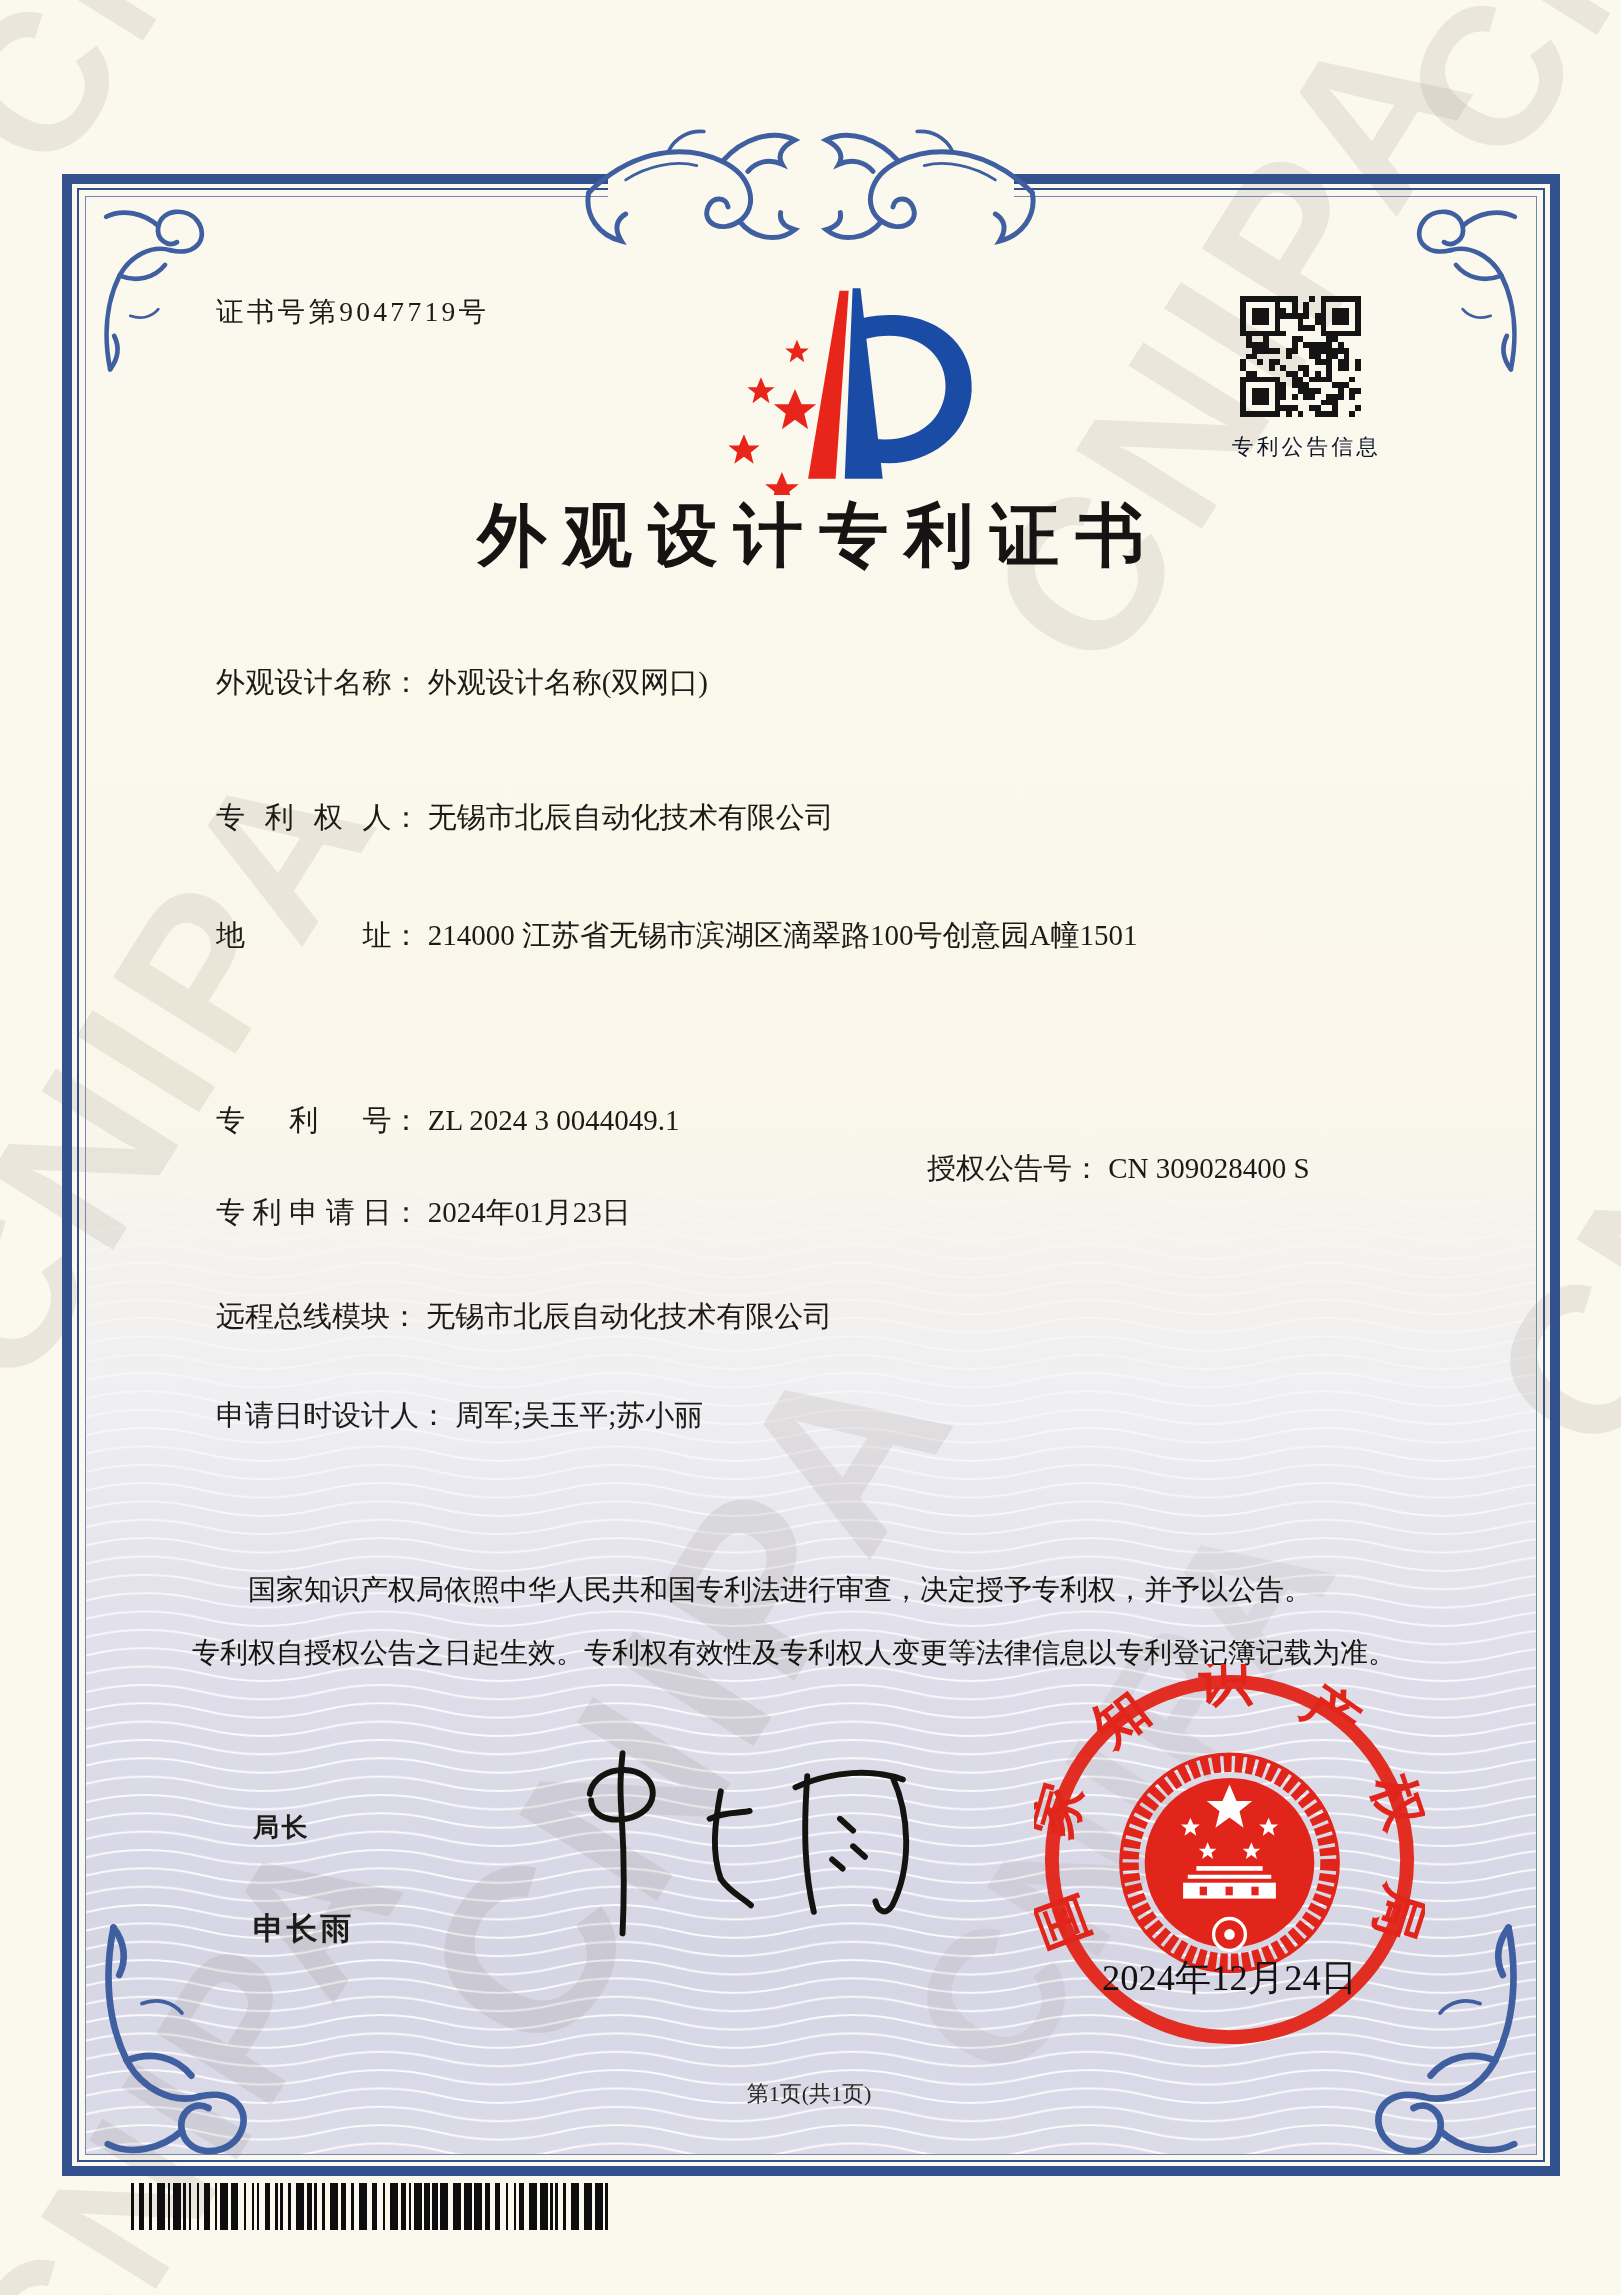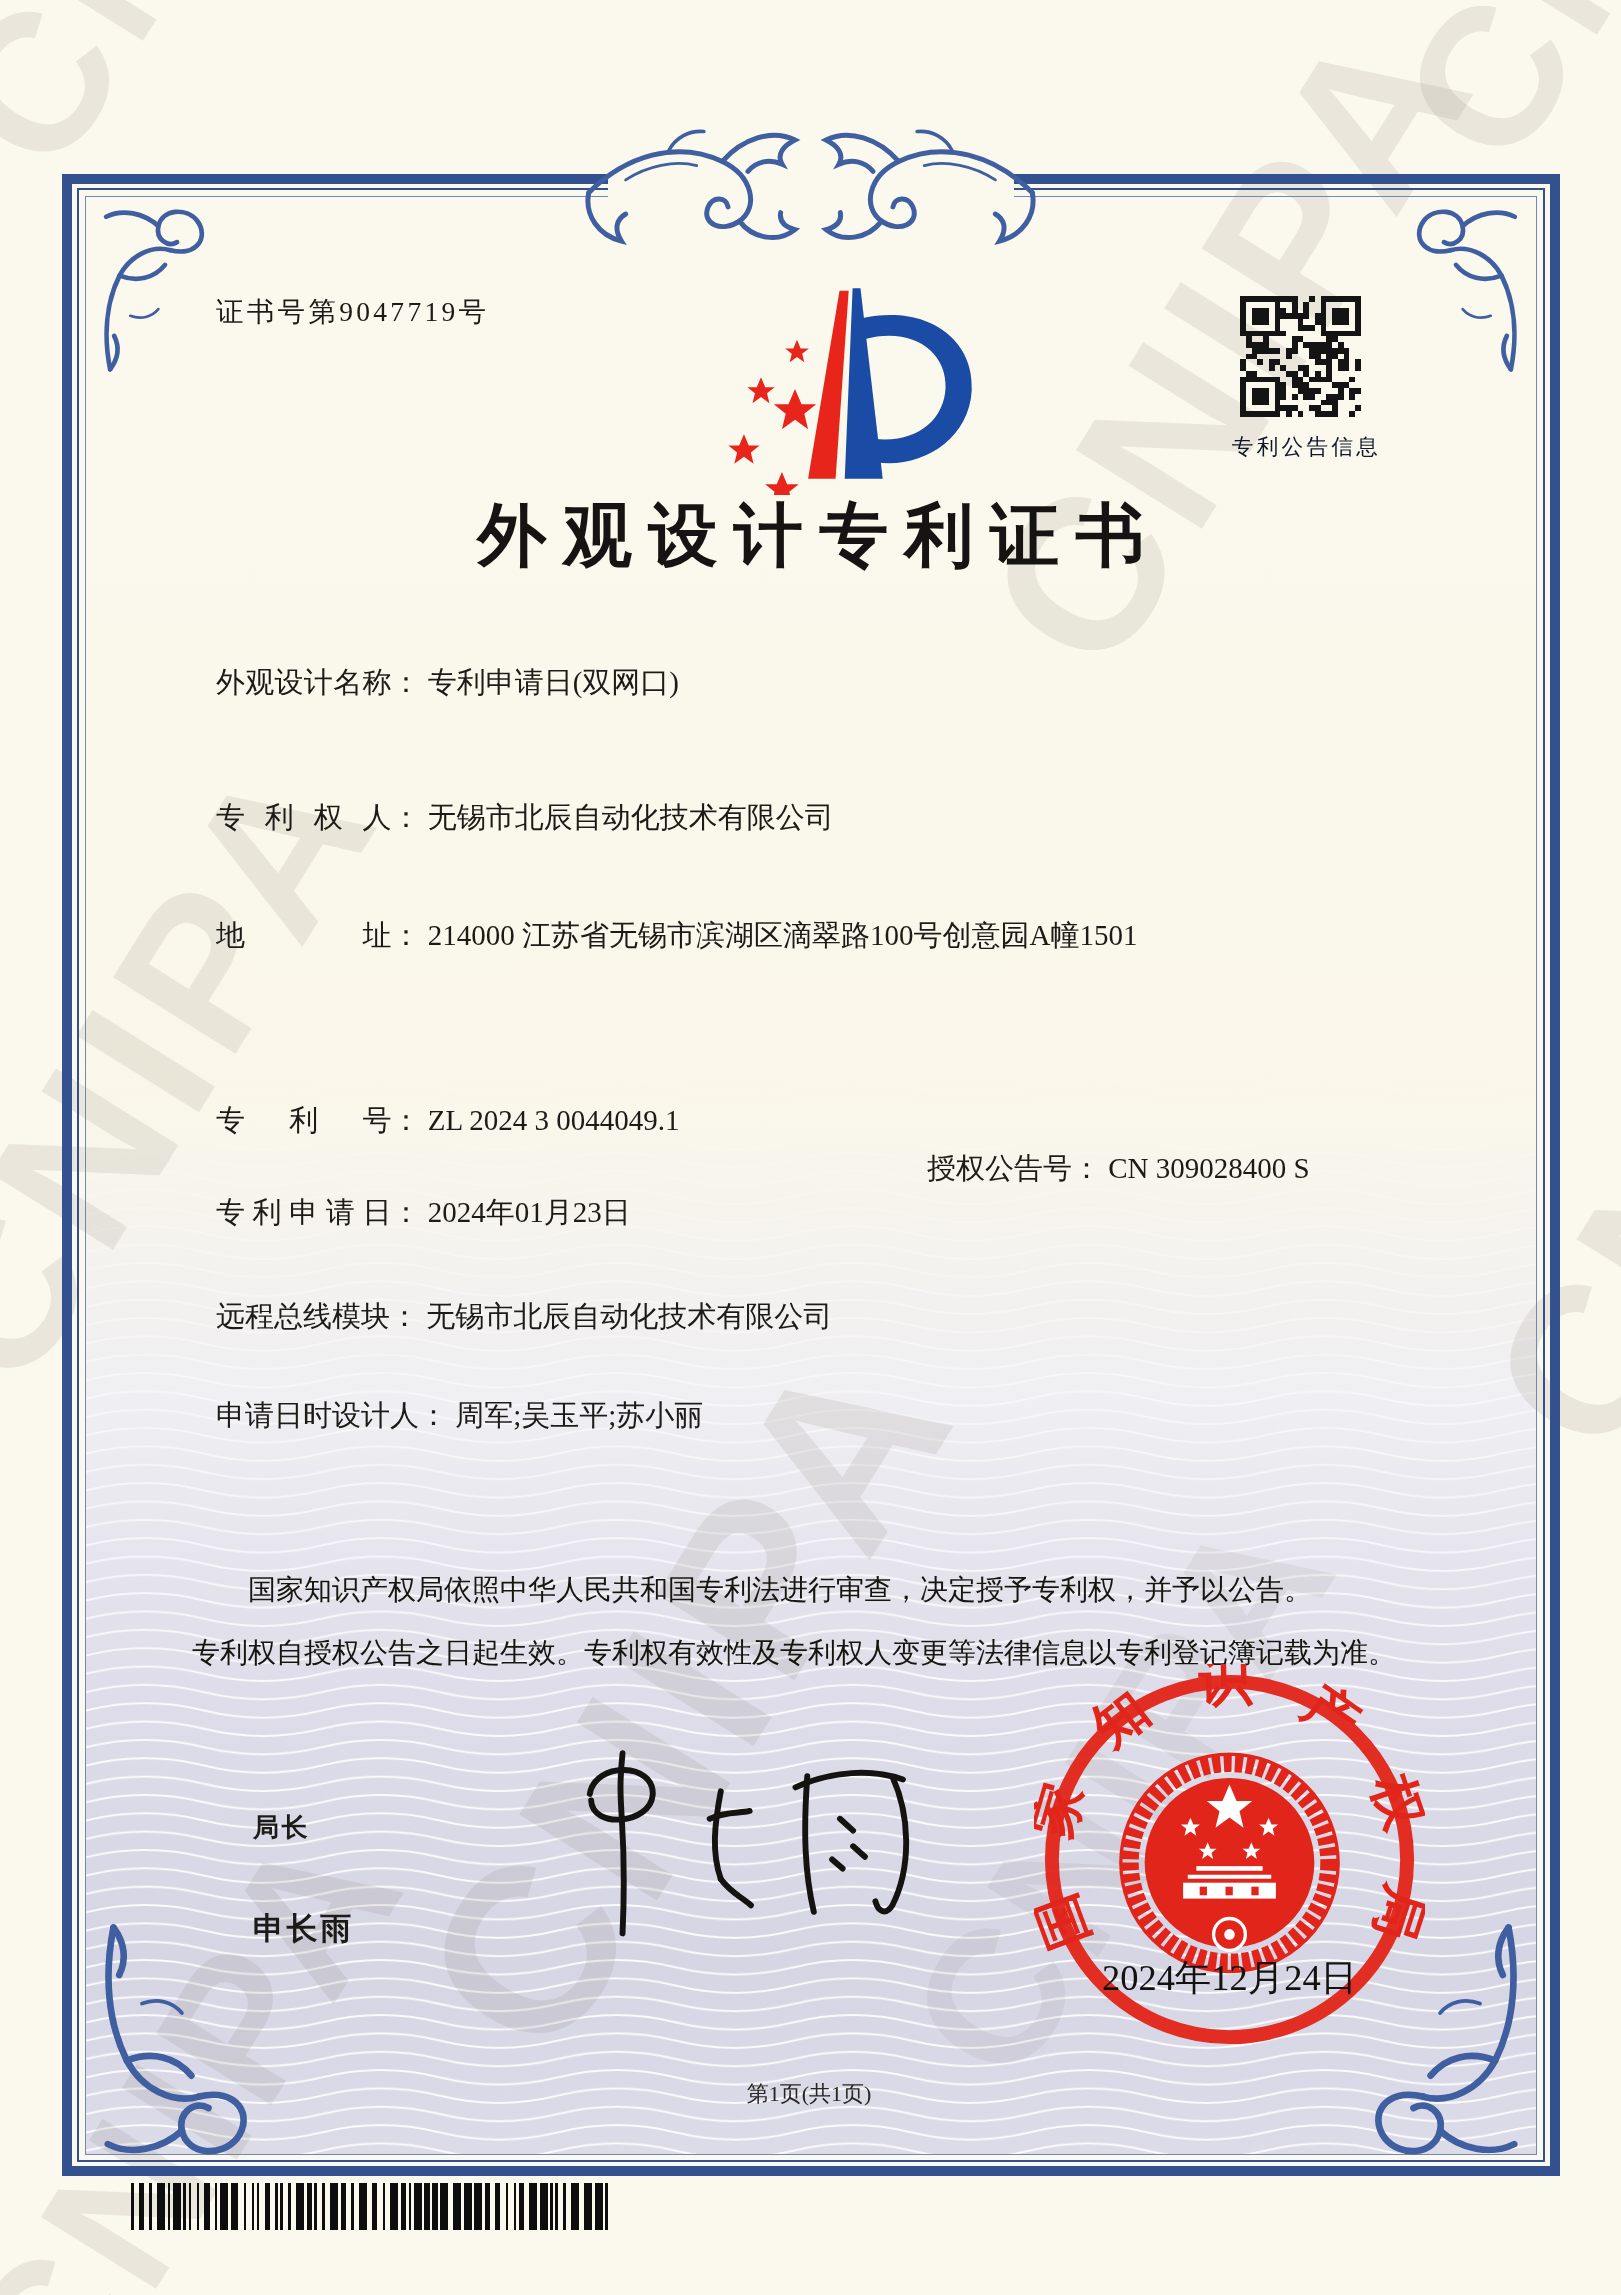--- a/index.html
+++ b/index.html
@@ -409,21 +409,21 @@
           <rect x="16" y="20" width="1" height="1"></rect>
           <rect x="19" y="20" width="1" height="1"></rect>
         </g>
       </svg>
   </div>
   <div class="qr-caption">专利公告信息</div>
 
   <div class="title">外观设计专利证书</div>
 
   <div class="frow r1">
-    <span class="flabel">外观设计名称</span><span class="fcolon">：</span><span class="fvalue">专利申请日(双网口)</span>
+    <span class="flabel">外观设计名称</span><span class="fcolon">：</span><span class="fvalue">外观设计名称(双网口)</span>
   </div>
   <div class="frow r2">
     <span class="flabel">专利权人</span><span class="fcolon">：</span><span class="fvalue">无锡市北辰自动化技术有限公司</span>
   </div>
   <div class="frow r3">
     <span class="flabel">地址</span><span class="fcolon">：</span><span class="fvalue">214000 江苏省无锡市滨湖区滴翠路100号创意园A幢1501</span>
   </div>
   <div class="frow r5">
     <span class="flabel">专利号</span><span class="fcolon">：</span><span class="fvalue">ZL 2024 3 0044049.1</span>
   </div>

